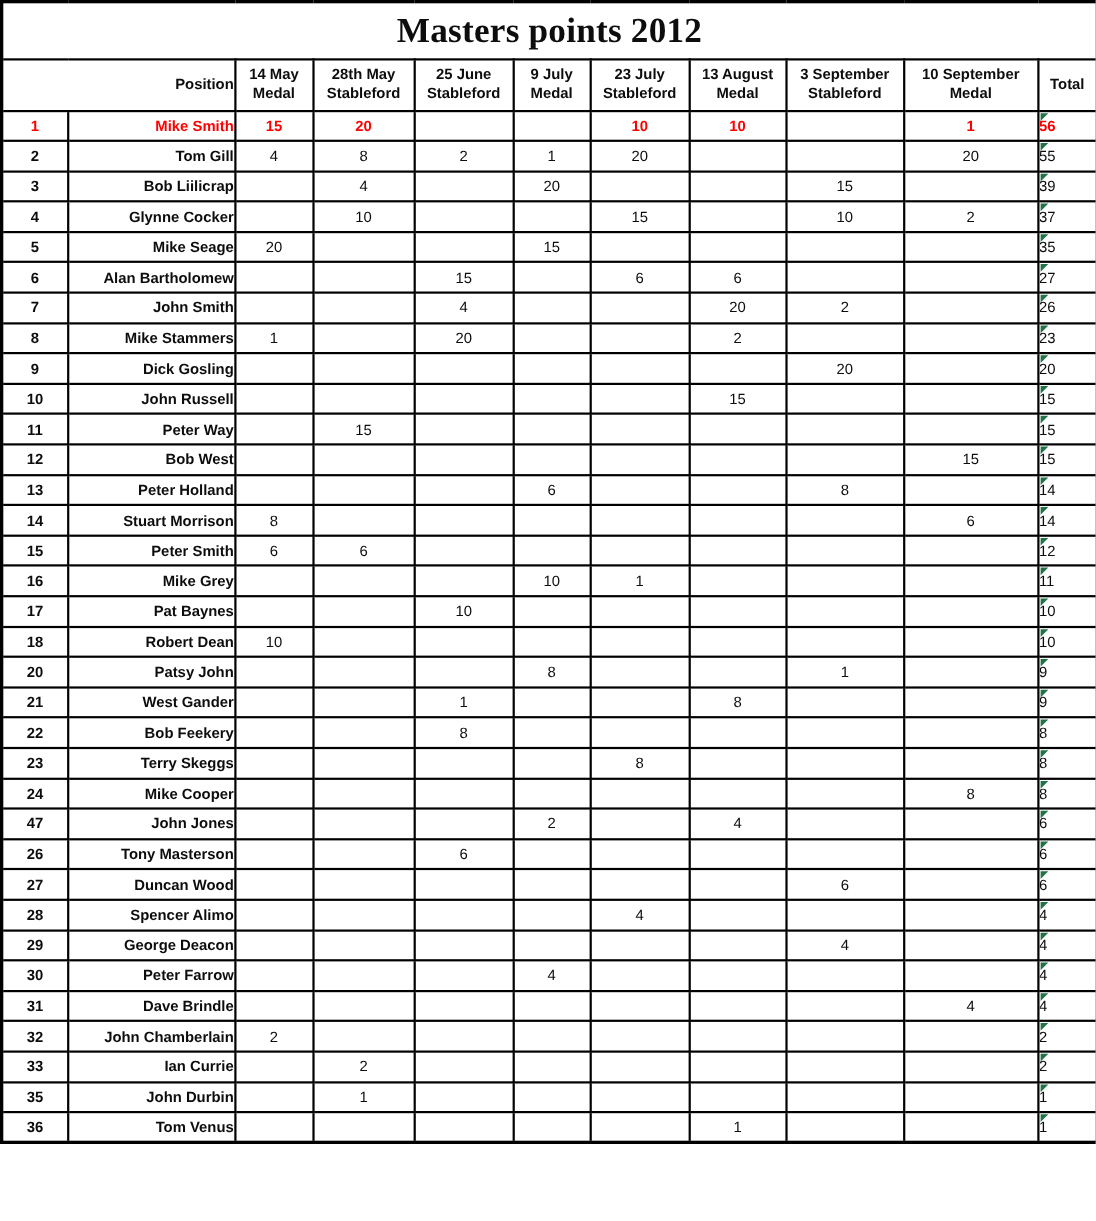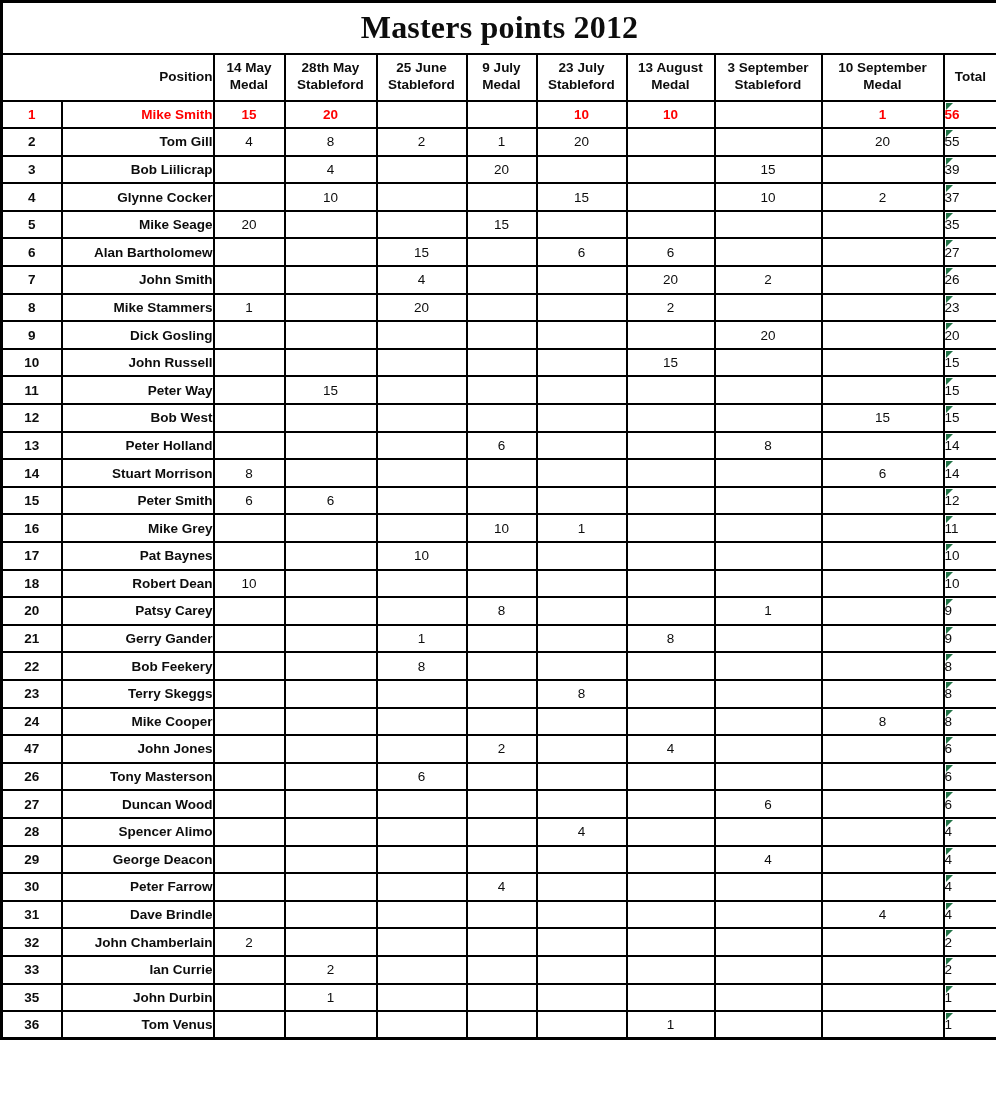--- a/index.html
+++ b/index.html
@@ -419,37 +419,37 @@
     <td class="score"></td>
     <td class="score"></td>
     <td class="score"></td>
     <td class="total">
       <span class="tri"></span>
       <span>10</span>
     </td>
   </tr>
         <tr>
     <td class="pos">20</td>
-    <td class="name">Patsy Carey</td>
+    <td class="name">Patsy John</td>
     <td class="score"></td>
     <td class="score"></td>
     <td class="score"></td>
     <td class="score">8</td>
     <td class="score"></td>
     <td class="score"></td>
     <td class="score">1</td>
     <td class="score"></td>
     <td class="total">
       <span class="tri"></span>
       <span>9</span>
     </td>
   </tr>
         <tr>
     <td class="pos">21</td>
-    <td class="name">Gerry Gander</td>
+    <td class="name">West Gander</td>
     <td class="score"></td>
     <td class="score"></td>
     <td class="score">1</td>
     <td class="score"></td>
     <td class="score"></td>
     <td class="score">8</td>
     <td class="score"></td>
     <td class="score"></td>
     <td class="total">
       <span class="tri"></span>

